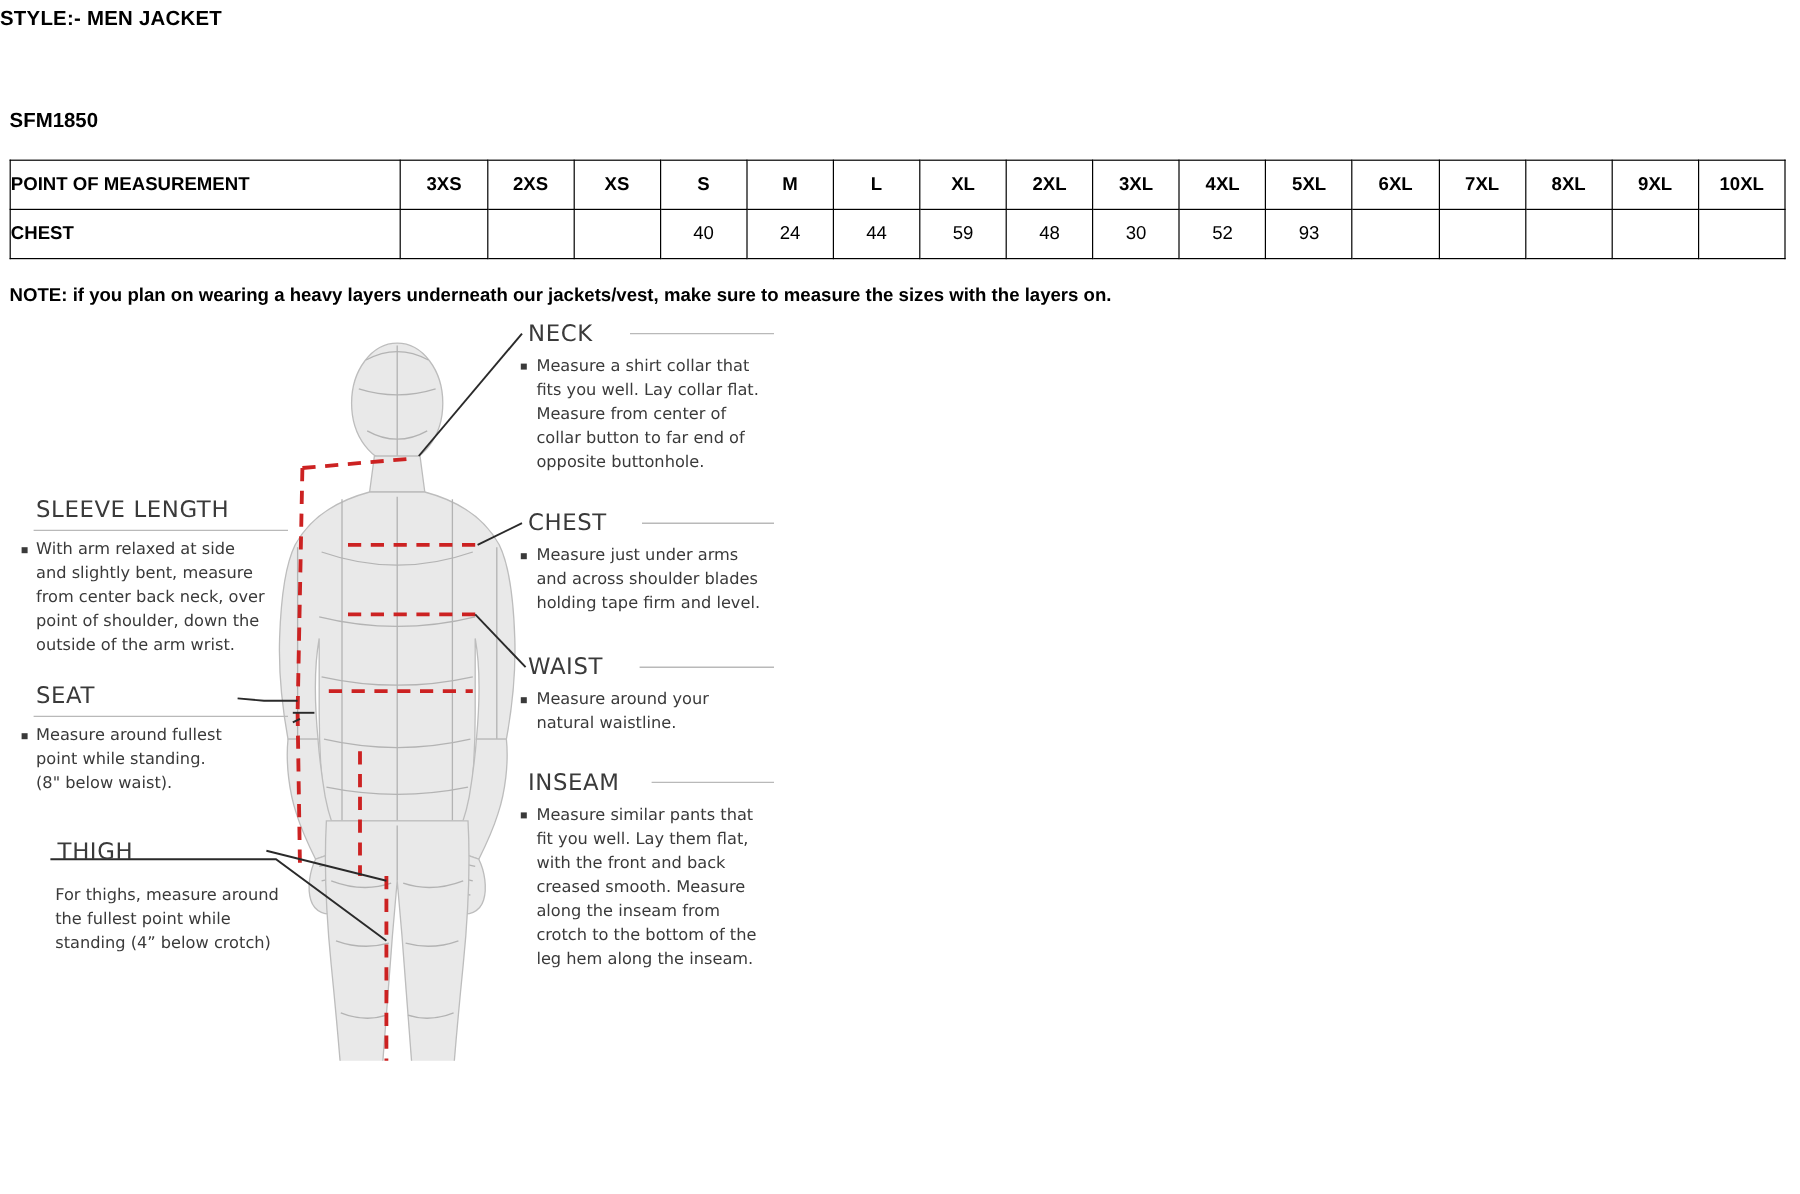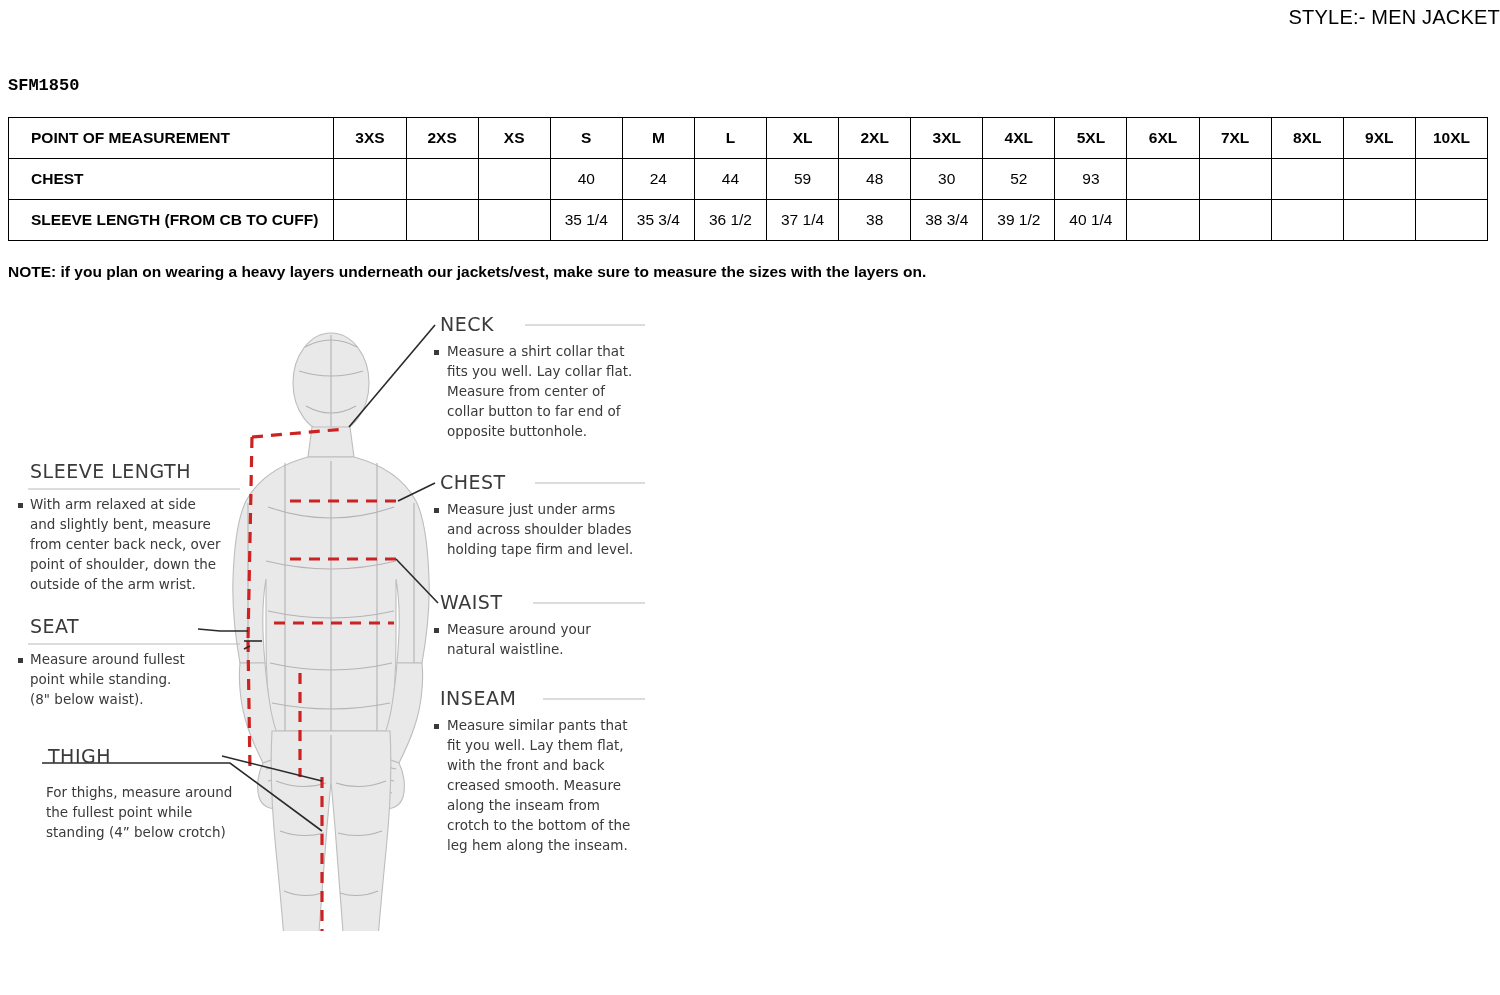--- a/index.html
+++ b/index.html
@@ -10,70 +10,69 @@
   body {
     width: 1500px;
     height: 995px;
     position: relative;
     font-family: "Liberation Sans", sans-serif;
     color: #000000;
     overflow: hidden;
   }
 
   .style-title {
-    text-align: right;
-    font-weight: normal;
-    font-size: 20px;
+    text-align: left;
+    font-weight: bold;
+    font-size: 17px;
     padding-top: 6px;
     letter-spacing: 0.2px;
   }
 
   .style-code {
     font-weight: bold;
     font-size: 17px;
-    margin: 47px 0 0 8px;
-    font-family: Liberation Mono, monospace;
+    margin: 65px 0 0 8px;
   }
 
   table.size-table {
     border-collapse: collapse;
     margin: 22px 0 0 8px;
     width: 1480px;
     table-layout: fixed;
   }
   table.size-table td, table.size-table th {
     border: 1px solid #000000;
     height: 40px;
     font-size: 15.5px;
     font-weight: bold;
     text-align: center;
     vertical-align: middle;
     padding: 0;
   }
   table.size-table .pom {
     text-align: left;
-    padding-left: 22px;
+    padding-left: 0;
     width: 325px;
   }
   table.size-table col.sizecol {
     width: 72px;
   }
   table.size-table td.val {
     font-weight: normal;
   }
 
   .note {
     font-weight: bold;
     font-size: 15.5px;
     margin: 22px 16px 0 8px;
   }
 
   .diagram {
     position: relative;
-    margin-top: 30px;
+    margin-top: 8px;
     width: 1500px;
     height: 620px;
   }
 
   .diagram svg {
     display: block;
   }
 
   .dg-heading {
     font-family: "DejaVu Sans", sans-serif;
@@ -177,39 +176,20 @@
       <td class="val">48</td>
       <td class="val">30</td>
       <td class="val">52</td>
       <td class="val">93</td>
       <td class="val"></td>
       <td class="val"></td>
       <td class="val"></td>
       <td class="val"></td>
       <td class="val"></td>
     </tr>
-    <tr>
-      <td class="pom">SLEEVE LENGTH (FROM CB TO CUFF)</td>
-      <td class="val"></td>
-      <td class="val"></td>
-      <td class="val"></td>
-      <td class="val">35 1/4</td>
-      <td class="val">35 3/4</td>
-      <td class="val">36 1/2</td>
-      <td class="val">37 1/4</td>
-      <td class="val">38</td>
-      <td class="val">38 3/4</td>
-      <td class="val">39 1/2</td>
-      <td class="val">40 1/4</td>
-      <td class="val"></td>
-      <td class="val"></td>
-      <td class="val"></td>
-      <td class="val"></td>
-      <td class="val"></td>
-    </tr>
   </tbody>
 </table>
 
 <div class="note">NOTE: if you plan on wearing a heavy layers underneath our jackets/vest, make sure to measure the sizes with the layers on.</div>
 
 <div class="diagram">
 <svg width="1500" height="620" viewBox="0 0 1500 620">
 
   <g>
 

